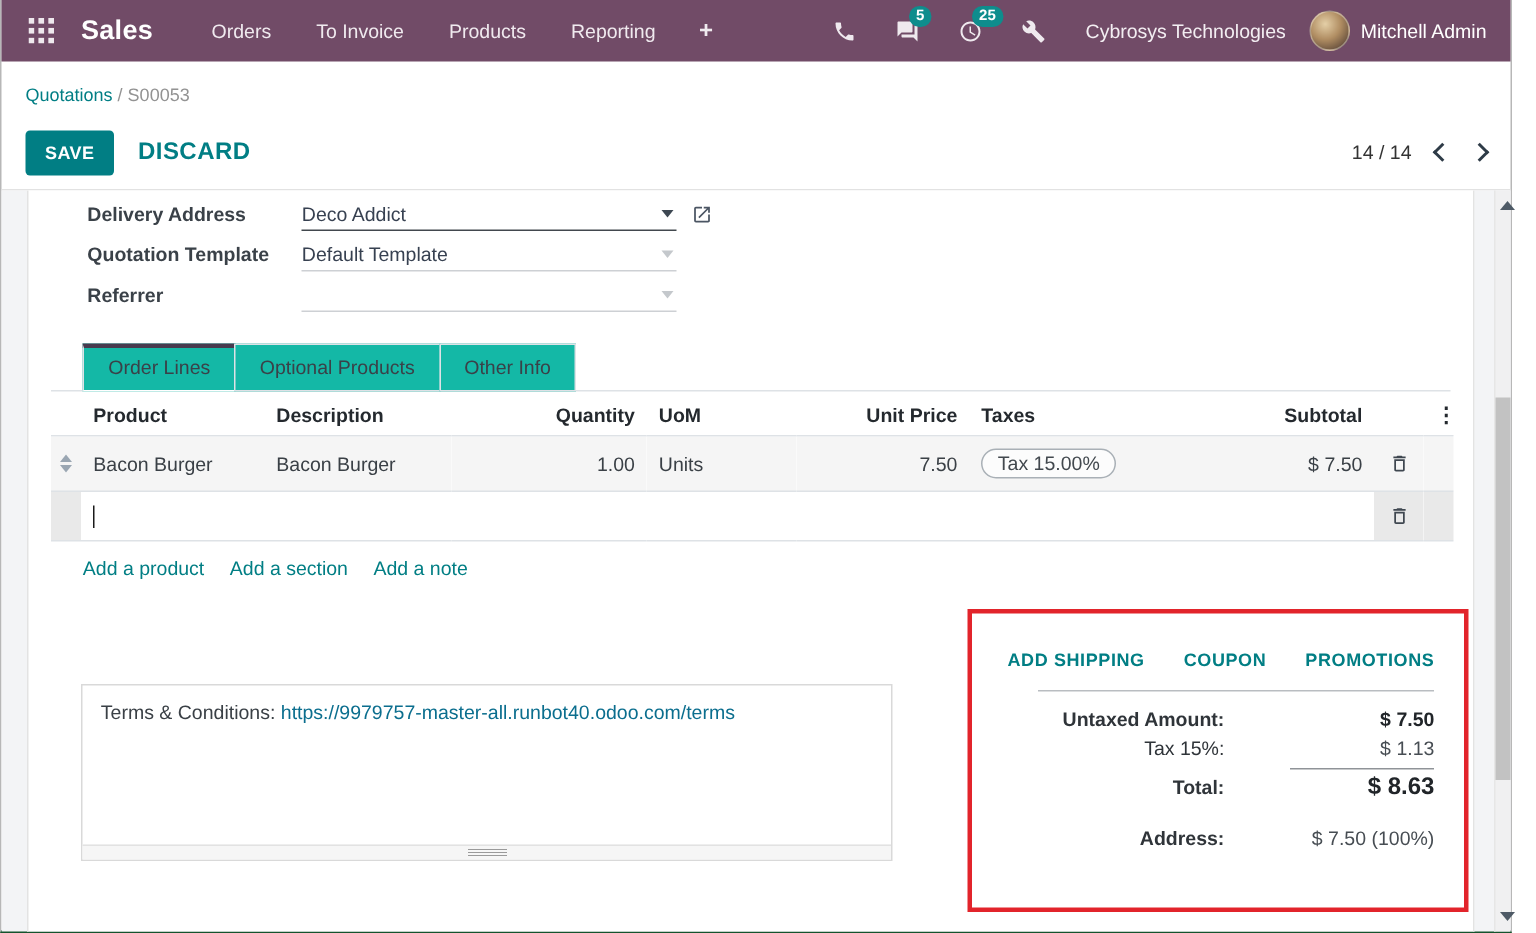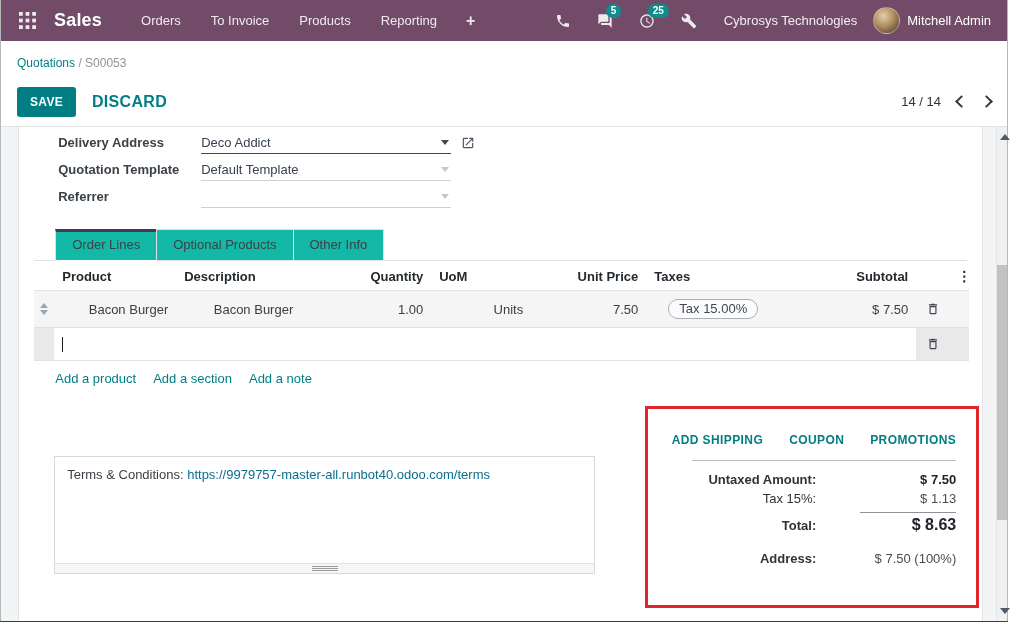--- a/index.html
+++ b/index.html
@@ -96,21 +96,21 @@
   .tab:not(.active) { border-bottom:1px solid #dee2e6; }
 
   
   table.lines { width:100%; border-collapse:collapse; margin-top:0; table-layout:fixed; }
   .lines th {
     font-weight:bold; color:#24292e; text-align:left;
     padding:7px 8px 6px; border-bottom:1px solid #dee2e6; white-space:nowrap; overflow:hidden;
   }
   .lines td { padding:8px; color:#3a4046; border-bottom:1px solid #dee2e6; white-space:nowrap; overflow:hidden; }
   .lines .r { text-align:right; }
-  .row-product td { background:#f5f5f5;text-align:right; }
+  .row-product td { background:#f5f5f5; }
   .col-handle { width:20px; } .col-product { width:122px; } .col-desc { width:125px; }
   .col-qty { width:130px; } .col-uom { width:100px; } .col-price { width:115px; }
   .col-taxes { width:120px; } .col-subtotal { width:150px; } .col-trash { width:33px; } .col-opt { width:20px; }
   .drag-handle { display:flex; flex-direction:column; align-items:center; gap:2px; cursor:grab; }
   .tri-up { width:0; height:0; border-left:4px solid transparent; border-right:4px solid transparent; border-bottom:5px solid #9aa6b2; }
   .tri-down { width:0; height:0; border-left:4px solid transparent; border-right:4px solid transparent; border-top:5px solid #9aa6b2; }
   .tax-pill {
     display:inline-block; border:1px solid #a9b0b6; border-radius:12px;
     padding:1px 10px 2px; background:#fcfcfc; color:#42484e; cursor:pointer;
   }

